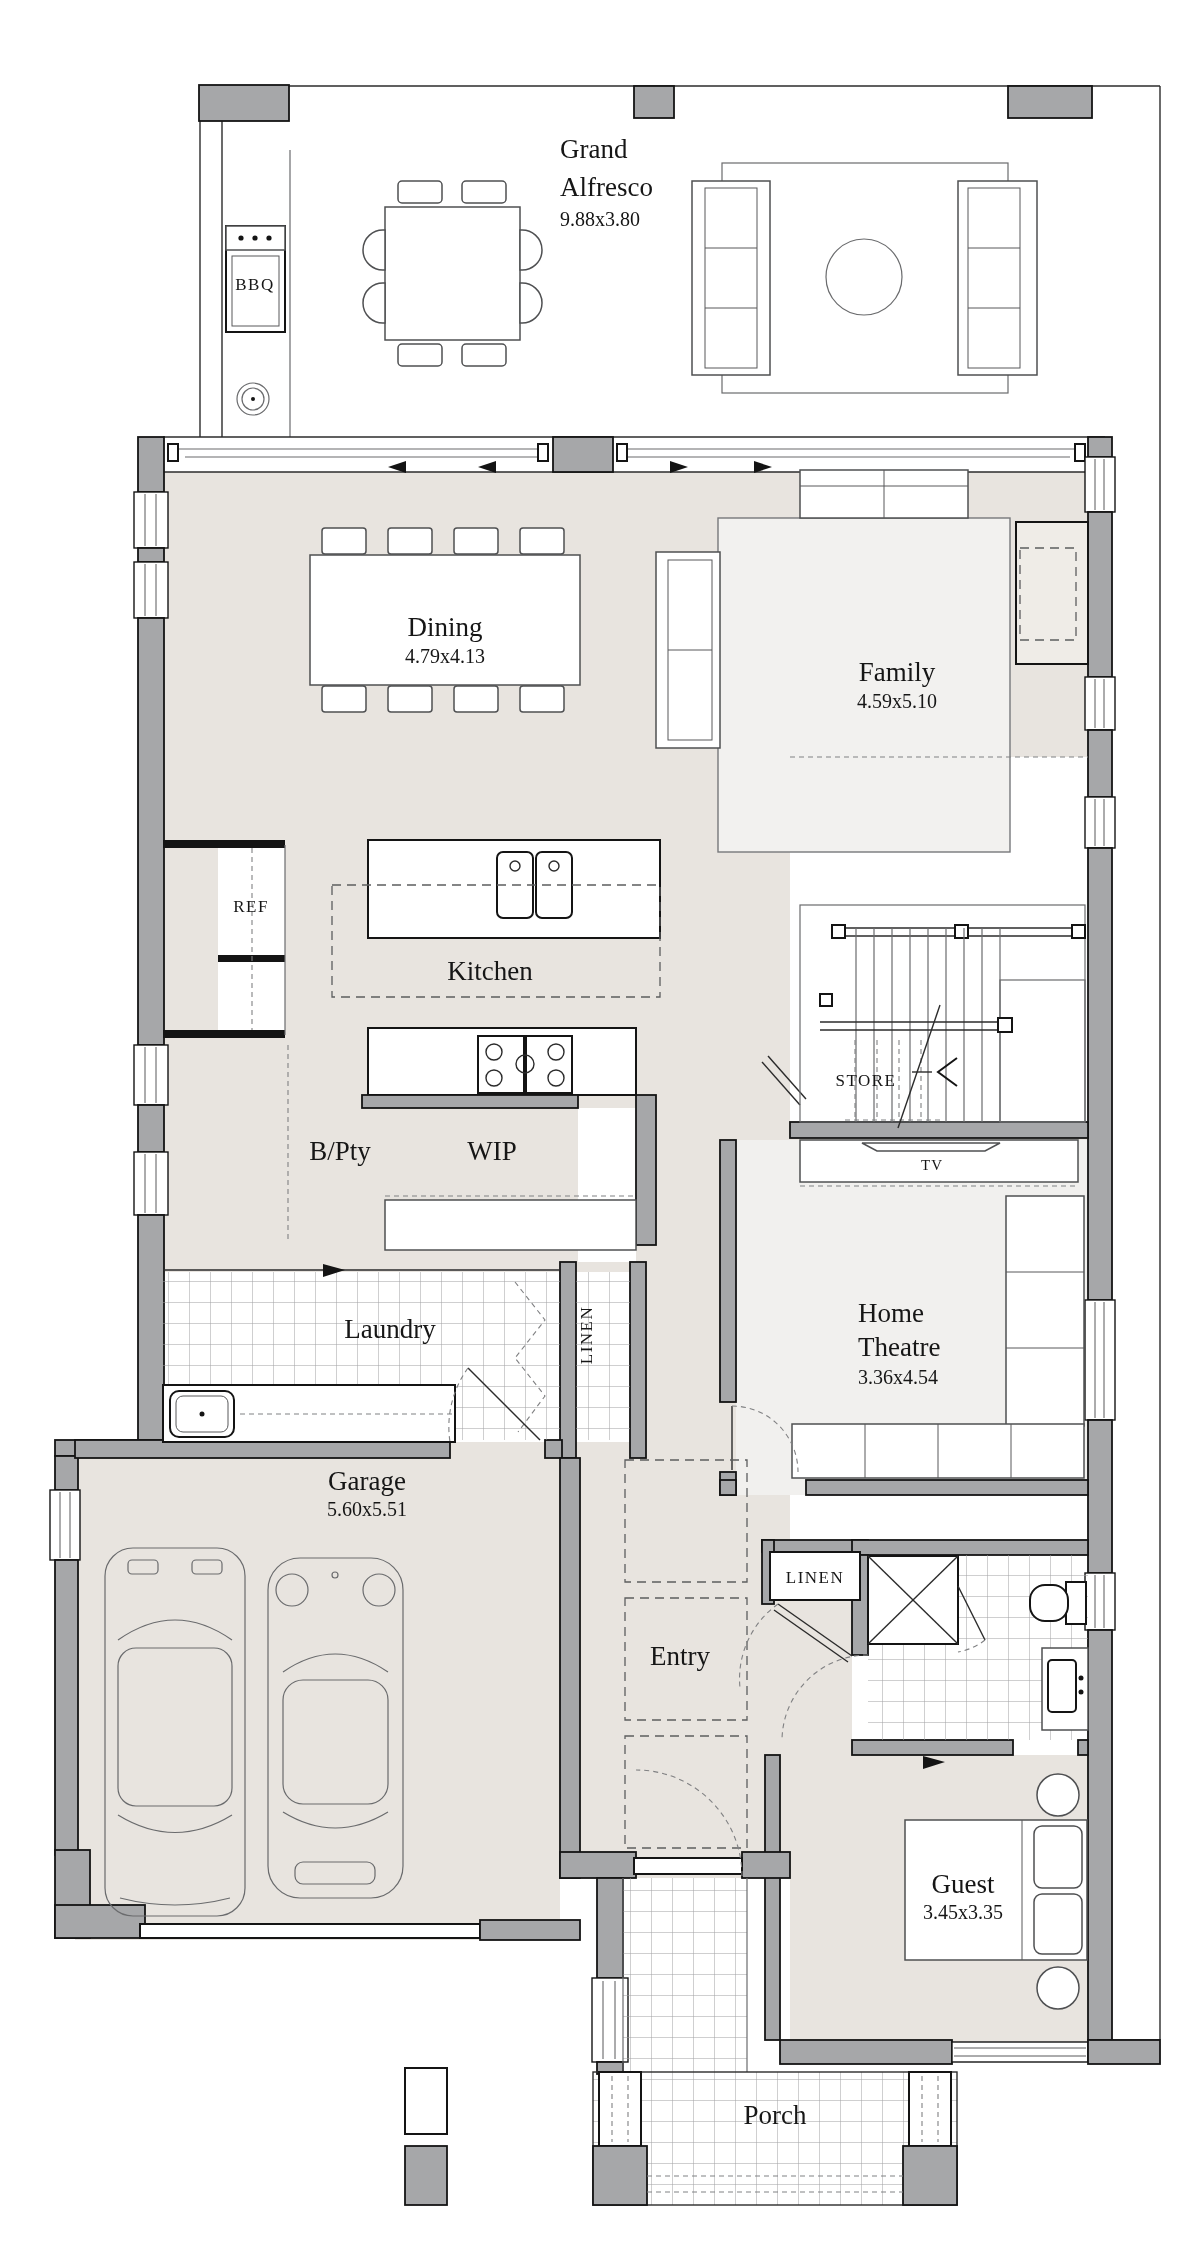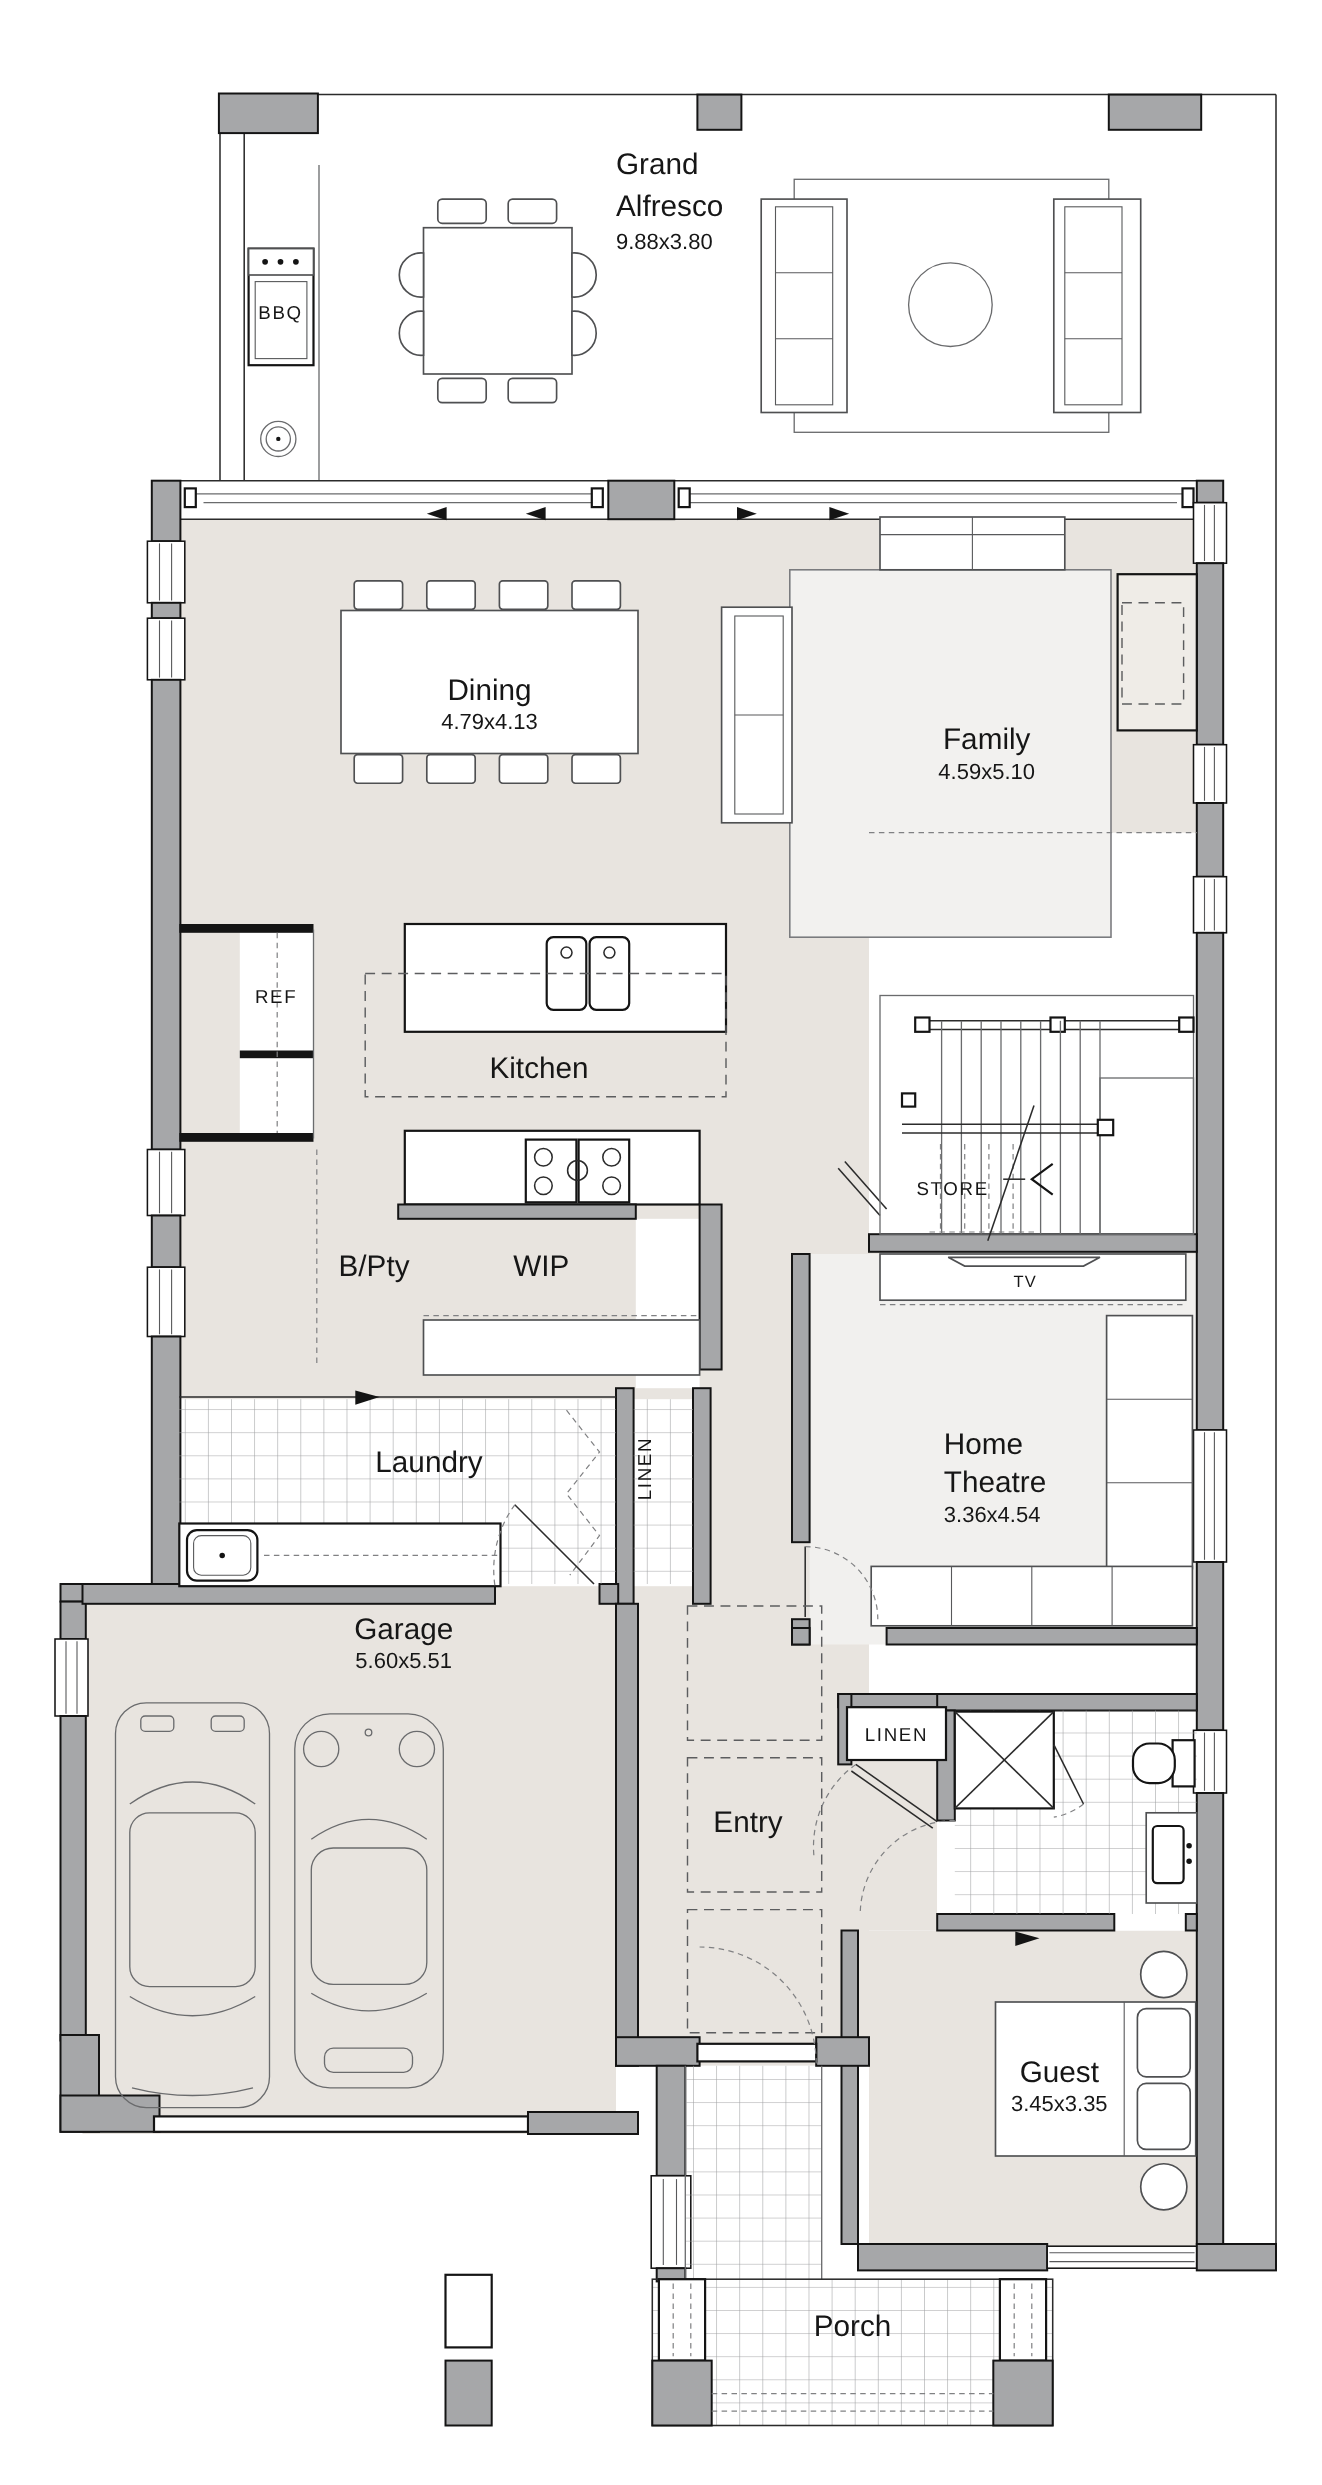--- a/index.html
+++ b/index.html
@@ -1,17 +1,17 @@
 <!DOCTYPE html>
 <html><head>
 <meta charset="utf-8">
 <style>
   html,body{margin:0;padding:0;background:#ffffff;}
   #stage{position:relative;width:1202px;height:2259px;background:#ffffff;overflow:hidden;
-         font-family:Liberation Sans, sans-serif;}
+         font-family:Liberation Serif, serif;}
   svg{position:absolute;left:0;top:0;}
   
   .w   {fill:#a6a7a9;stroke:#141414;stroke-width:1.8;}          
   .ln  {fill:none;stroke:#2b2b2b;stroke-width:1.4;}             
   .tn  {fill:none;stroke:#6a6b6d;stroke-width:1.2;}             
   .fw  {fill:#ffffff;stroke:#4f5052;stroke-width:1.5;}          
   .fb  {fill:#ffffff;stroke:#141414;stroke-width:2;}            
   .dash{fill:none;stroke:#5c5d5f;stroke-width:1.3;stroke-dasharray:9 6;}
   .dash2{fill:none;stroke:#808183;stroke-width:1.1;stroke-dasharray:5 4;}
   .win {fill:#ffffff;stroke:#141414;stroke-width:1.4;}

